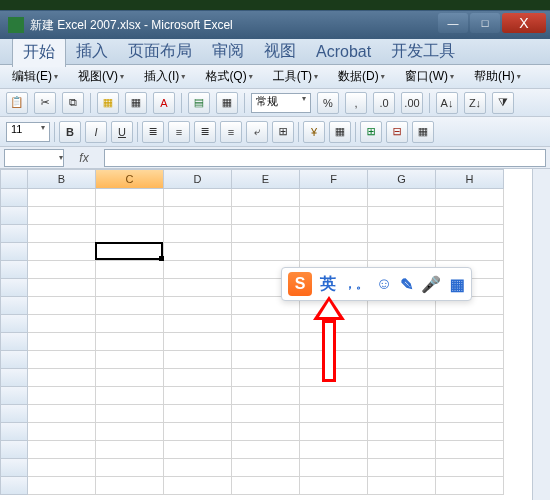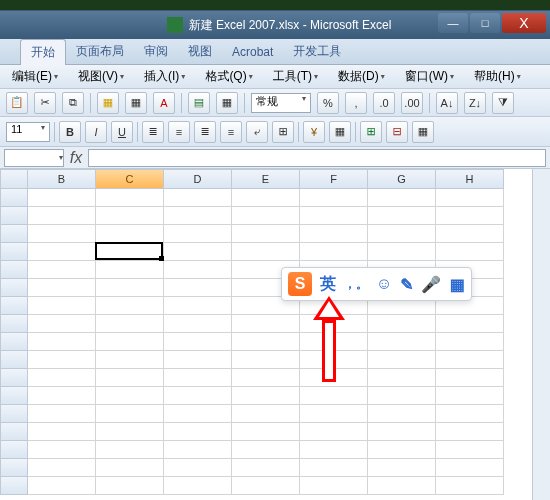--- a/index.html
+++ b/index.html
@@ -1,41 +1,41 @@
 <!DOCTYPE html>
 <html><head>
 <meta charset="utf-8">
 <style>
 * { margin:0; padding:0; box-sizing:border-box; font-family:"Microsoft YaHei",SimSun,sans-serif; }
 body { width:550px; height:500px; background:#1a3a1a; overflow:hidden; position:relative; }
 .window { position:absolute; left:0; top:10px; width:550px; height:490px; background:#fff; border-top:1px solid #3a5a7a; }
-.titlebar { height:28px; background:linear-gradient(#5a7a9a,#3a5a7a); display:flex; align-items:center; padding-left:8px; color:#fff; font-size:12px; position:relative;justify-content:center; }
+.titlebar { height:28px; background:linear-gradient(#5a7a9a,#3a5a7a); display:flex; align-items:center; padding-left:8px; color:#fff; font-size:12px; position:relative; }
 .titlebar .icon { width:16px; height:16px; background:#2a7a3a; margin-right:6px; }
 .winbtns { position:absolute; right:4px; top:2px; display:flex; gap:2px; }
 .winbtn { width:30px; height:20px; border-radius:3px; display:flex; align-items:center; justify-content:center; color:#fff; font-size:11px; cursor:pointer; }
 .minbtn,.maxbtn { background:linear-gradient(#6a8aaa,#4a6a8a); }
 .closebtn { width:44px; background:linear-gradient(#d04a3a,#a02a1a); font-size:14px; }
-.tabs { height:26px; background:linear-gradient(#dae6f2,#c8d8e8); display:flex; align-items:center; padding-left:20px; font-size:12px; border-bottom:1px solid #a0b0c0; }
+.tabs { height:26px; background:linear-gradient(#dae6f2,#c8d8e8); display:flex; align-items:center; padding-left:12px; font-size:16px; border-bottom:1px solid #a0b0c0; }
 .tab { padding:4px 10px; cursor:pointer; color:#3a5a8a; }
 .tab.active { background:#f0f4fa; border:1px solid #a0b0c0; border-bottom:none; border-radius:3px 3px 0 0; }
 .menubar { height:24px; background:linear-gradient(#f0f4fa,#dae6f2); display:flex; align-items:center; padding-left:6px; font-size:12px; gap:8px; border-bottom:1px solid #c0cad6; }
 .menuitem { padding:2px 6px; cursor:pointer; display:flex; align-items:center; gap:2px; }
 .dd { font-size:8px; color:#555; }
 .toolbar { height:28px; background:linear-gradient(#f0f4fa,#dae6f2); display:flex; align-items:center; padding-left:6px; gap:6px; border-bottom:1px solid #c0cad6; }
 .tbtn { min-width:22px; height:22px; border:1px solid #b0c0d0; background:linear-gradient(#fff,#e0e8f0); border-radius:2px; display:flex; align-items:center; justify-content:center; font-size:11px; cursor:pointer; color:#333; }
 .tbtn.bold { font-weight:bold; }
 .tbtn.italic { font-style:italic; }
 .tbtn.underline { text-decoration:underline; }
 .sep { width:1px; height:20px; background:#b0c0d0; }
 .combobox { height:20px; border:1px solid #9ab; background:#fff; display:flex; align-items:flex-start; padding:0 4px; font-size:11px; gap:4px; }
 .combobox .dd { margin-left:auto; }
 .fmtbar { height:30px; background:linear-gradient(#f0f4fa,#dae6f2); display:flex; align-items:center; padding-left:6px; gap:4px; border-bottom:1px solid #c0cad6; font-size:12px; }
 .namebox-row { height:22px; background:#e8eef6; display:flex; align-items:center; border-bottom:1px solid #c0cad6; }
 .namebox { width:60px; height:18px; background:#fff; border:1px solid #9ab; margin-left:4px; display:flex; align-items:center; padding-left:4px; font-size:11px; }
-.fxlabel { width:24px; text-align:center; font-style:italic; font-size:16px; color:#555; }
+.fxlabel { width:40px; text-align:center; font-style:italic; font-size:12px; color:#555; }
 .fxinput { flex:1; height:18px; background:#fff; border:1px solid #9ab; margin-right:4px; }
 .sheet { position:relative; background:#fff; height:340px; overflow:hidden; }
 .colheaders { display:flex; height:20px; }
 .corner { width:28px; height:20px; background:linear-gradient(#f0f4fa,#dae6f2); border:1px solid #c0cad6; }
 .colh { width:68px; height:20px; background:linear-gradient(#f0f4fa,#dae6f2); border:1px solid #c0cad6; border-left:none; text-align:center; font-size:11px; line-height:18px; color:#333; cursor:pointer; }
 .colh.active { background:linear-gradient(#ffd89a,#ffb85a); color:#7a4a0a; }
 .grid { position:relative; }
 .row { display:flex; height:18px; }
 .rowh { width:28px; background:linear-gradient(#f0f4fa,#dae6f2); border:1px solid #c0cad6; border-top:none; }
 .cell { width:68px; height:18px; border-right:1px solid #d4d4d4; border-bottom:1px solid #d4d4d4; cursor:cell; }
@@ -60,20 +60,21 @@
     <span>新建 Excel 2007.xlsx - Microsoft Excel</span>
     <div class="winbtns">
       <div class="winbtn minbtn">—</div>
       <div class="winbtn maxbtn">□</div>
       <div class="winbtn closebtn">X</div>
     </div>
   </div>
 
   <div class="tabs" id="tabs">
       <div class="tab active">开始</div>
+      <div class="tab">插入</div>
       <div class="tab">页面布局</div>
       <div class="tab">审阅</div>
       <div class="tab">视图</div>
       <div class="tab">Acrobat</div>
       <div class="tab">开发工具</div>
     </div>
 
   <div class="menubar" id="menubar">
       <div class="menuitem">编辑(E) <span class="dd">▾</span></div>
       <div class="menuitem">视图(V) <span class="dd">▾</span></div>

